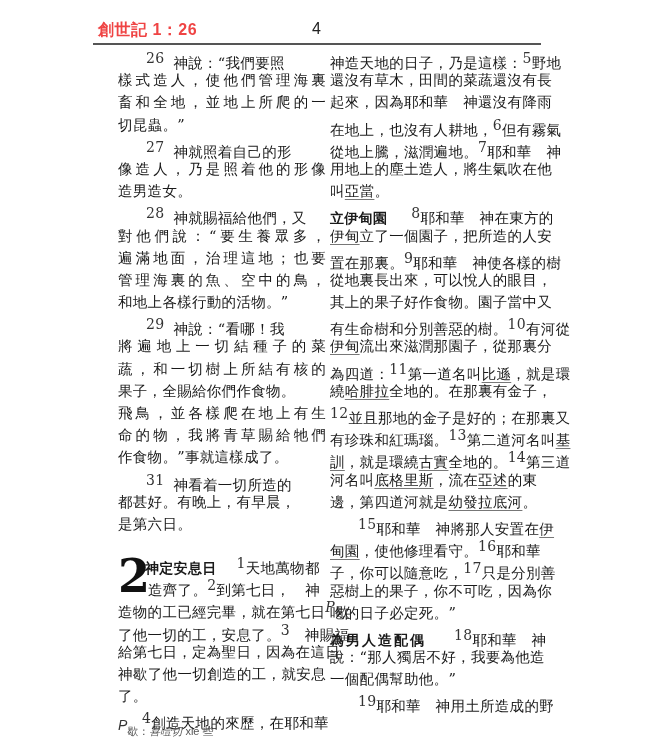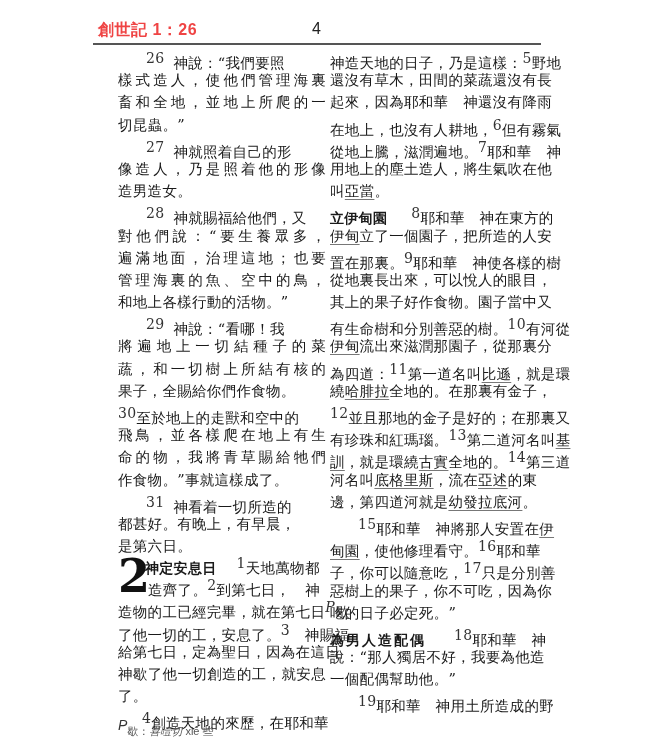--- a/index.html
+++ b/index.html
@@ -52,21 +52,20 @@
   <div class="line justify">對他們說：“要生養眾多，</div>
   <div class="line justify">遍滿地面，治理這地；也要</div>
   <div class="line justify">管理海裏的魚、空中的鳥，</div>
   <div class="line">和地上各樣行動的活物。”</div>
 
   <div class="line indent"><span class="vn space">29</span><span>神說：“看哪！我</span></div>
   <div class="line justify">將遍地上一切結種子的菜</div>
   <div class="line justify">蔬，和一切樹上所結有核的</div>
   <div class="line">果子，全賜給你們作食物。</div>
 
-  <div class="line"><span class="vn">30</span><span>至於地上的走獸和空中的</span></div>
   <div class="line justify">飛鳥，並各樣爬在地上有生</div>
   <div class="line justify">命的物，我將青草賜給牠們</div>
   <div class="line">作食物。”事就這樣成了。</div>
 
   <div class="line indent"><span class="vn space">31</span><span>神看着一切所造的</span></div>
   <div class="line">都甚好。有晚上，有早晨，</div>
   <div class="line">是第六日。</div>
 </div>
 
 <div class="chapno">2</div>

